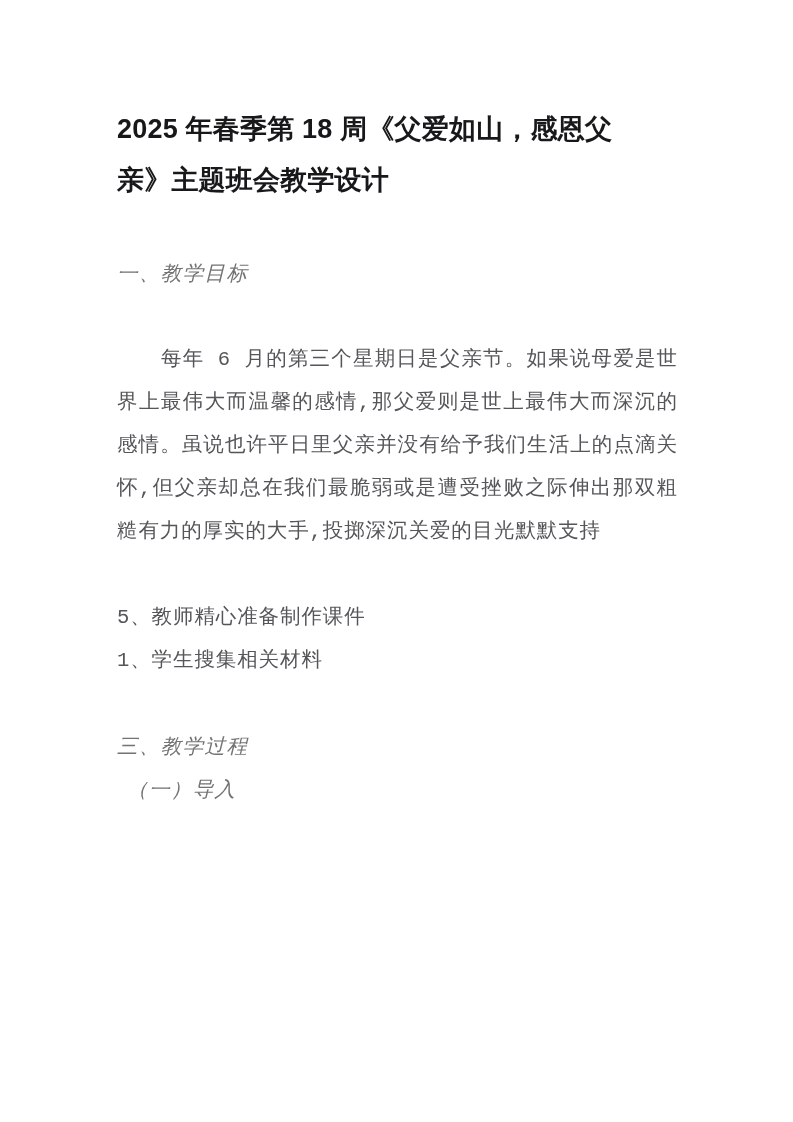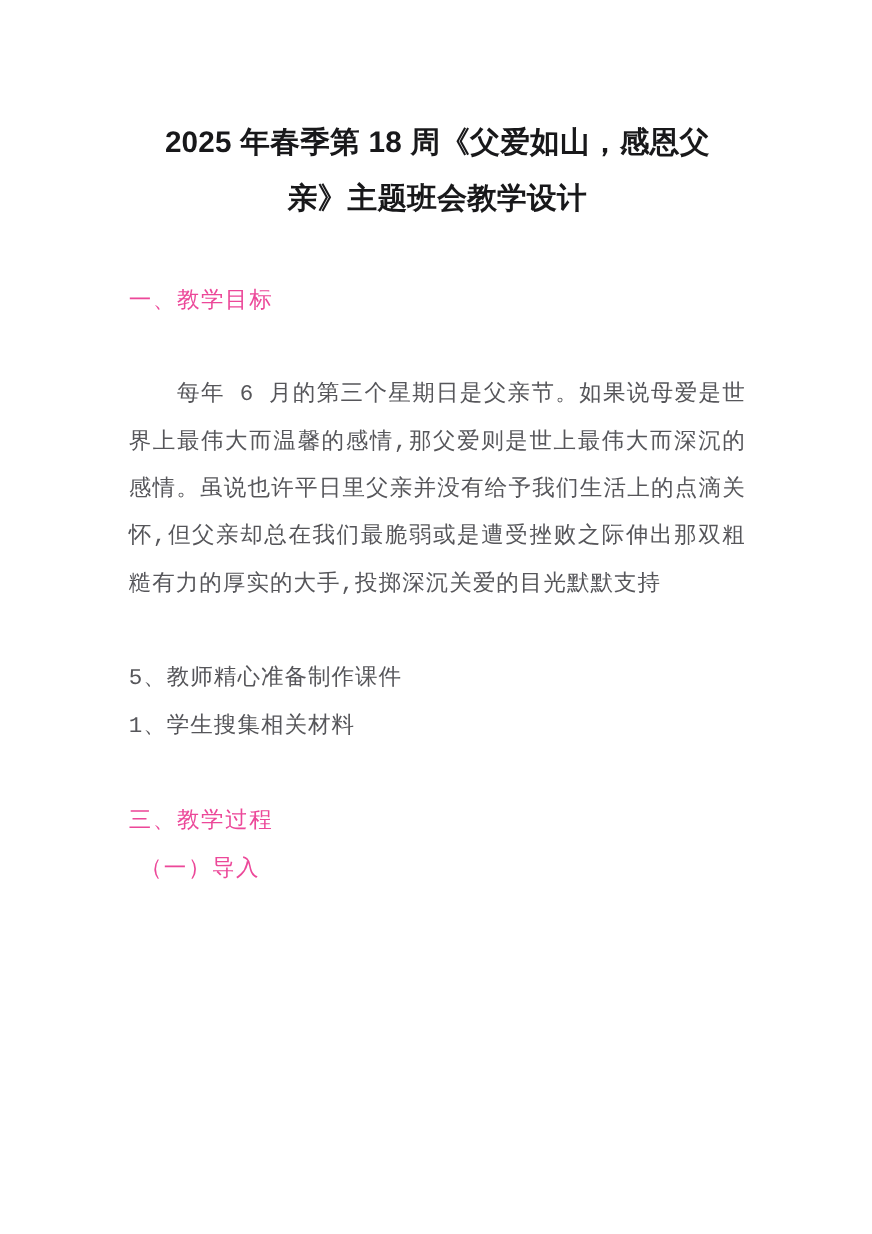--- a/index.html
+++ b/index.html
@@ -30,21 +30,20 @@
     width: 561px;
   }
 
   
   .doc-title {
     font-family: "Liberation Sans", "DejaVu Sans", sans-serif;
     font-weight: bold;
     font-size: 27px;
     line-height: 51px;
     color: #18181a;
-    text-align: center;
     letter-spacing: 0.2px;
     margin: 0;
     padding: 0;
   }
 
   
   .para {
     font-family: Liberation Mono, monospace;
     font-size: 20.5px;
     line-height: 43px;
@@ -53,23 +52,24 @@
     text-justify: inter-ideograph;
     margin: 0;
     letter-spacing: 0.9px;
     word-break: break-all;
   }
 
   .heading {
     font-family: "Liberation Serif", "DejaVu Serif", serif;
     font-size: 20.5px;
     line-height: 43px;
-    color: #ec4899;
+    color: #737373;
     letter-spacing: 1.4px;
     margin: 0;
+    font-style: italic;
   }
 
   .indent-2 {
     text-indent: 44px;
   }
 
   .indent-half {
     padding-left: 10px;
   }
 

